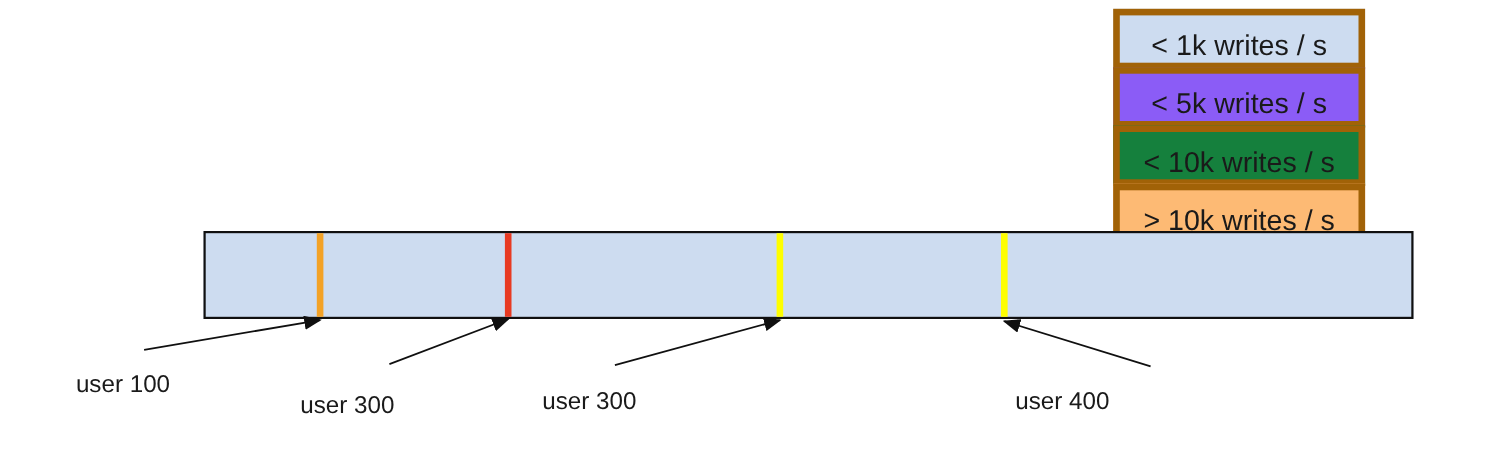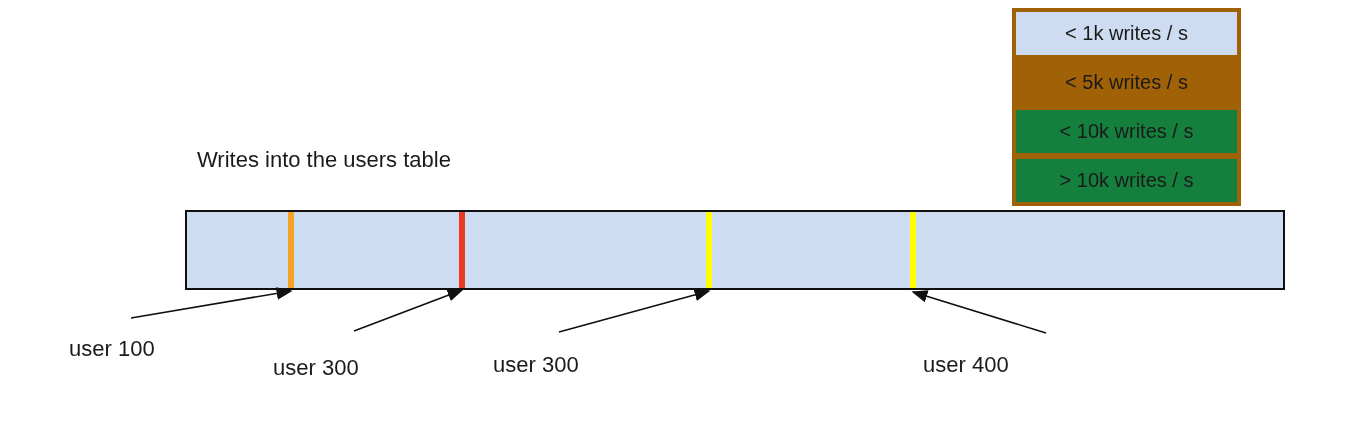--- a/index.html
+++ b/index.html
@@ -20,26 +20,26 @@
     white-space: nowrap;
   }
   .legend {
     position: absolute;
     left: 1012px;
     top: 8px;
     width: 229px;
   }
   .legend-row {
     height: 43px;
-    border: 4px solid #a16207;
+    border: 6px solid #a16207;
     margin-top: -2px;
     display: flex;
-    align-items: center;
+    align-items: flex-end;
     justify-content: center;
-    font-size: 20px;
+    font-size: 26px;
   }
   .legend-row:first-child { margin-top: 0; }
   .bar {
     position: absolute;
     left: 185px;
     top: 210px;
     width: 1096px;
     height: 76px;
     border: 2px solid #101010;
   }
@@ -60,33 +60,32 @@
     position: absolute;
     font-size: 22px;
     white-space: nowrap;
   }
 </style>
 </head>
 <body>
 
 <div class="canvas">
 
-  <div class="title">Writes into the users table</div>
 
   <div class="legend">
     <div class="legend-row" style="background: rgb(205, 220, 240);">
       <span>&lt; 1k writes / s</span>
     </div>
-    <div class="legend-row" style="background: #a16207;">
+    <div class="legend-row" style="background: #8b5cf6;">
       <span>&lt; 5k writes / s</span>
     </div>
     <div class="legend-row" style="background: #15803d;">
       <span>&lt; 10k writes / s</span>
     </div>
-    <div class="legend-row" style="background: #15803d;">
+    <div class="legend-row" style="background: #fdba74;">
       <span>&gt; 10k writes / s</span>
     </div>
   </div>
 
   <div class="bar" id="bar" style="background: rgb(205, 220, 240);">
       <div class="stripe" style="left: 101px; background: rgb(243, 162, 38);"></div>
       <div class="stripe" style="left: 272px; background: rgb(232, 58, 34);"></div>
       <div class="stripe" style="left: 519px; background: rgb(254, 254, 0);"></div>
       <div class="stripe" style="left: 723px; background: rgb(254, 254, 0);"></div>
     </div>

